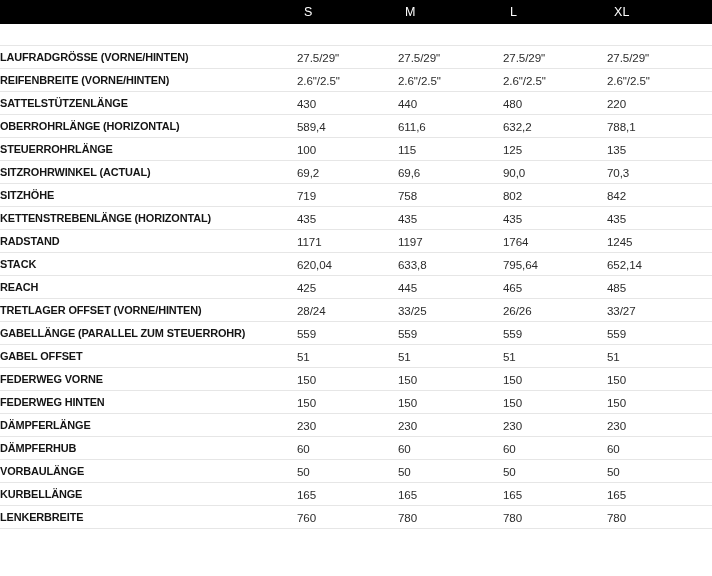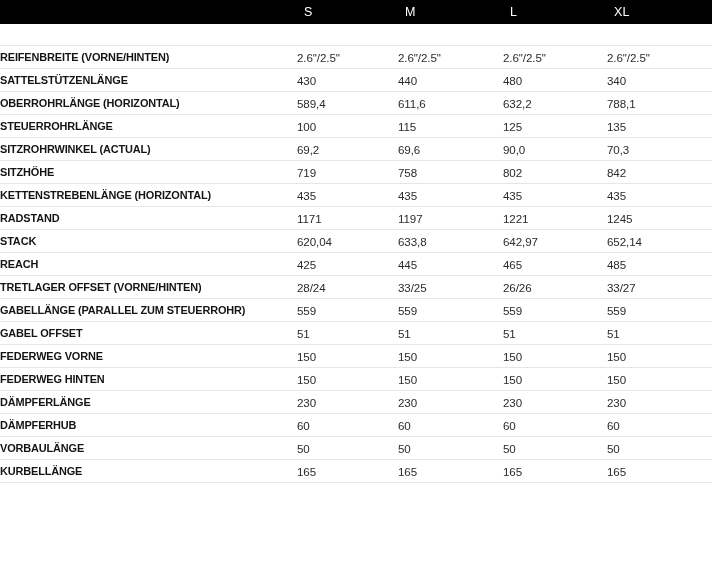--- a/index.html
+++ b/index.html
@@ -109,33 +109,40 @@
   </thead>
 
   <tbody id="table-body">
     <tr class="spacer-row">
       <td></td>
       <td></td>
       <td></td>
       <td></td>
       <td></td>
     </tr>
+  <tr class="data-row">
+        <td class="row-label">LAUFRADGRÖSSE (VORNE/HINTEN)</td>
+        <td class="row-value">27.5/29"</td>
+        <td class="row-value">27.5/29"</td>
+        <td class="row-value">27.5/29"</td>
+        <td class="row-value">27.5/29"</td>
+      </tr>
       <tr class="data-row">
         <td class="row-label">REIFENBREITE (VORNE/HINTEN)</td>
         <td class="row-value">2.6"/2.5"</td>
         <td class="row-value">2.6"/2.5"</td>
         <td class="row-value">2.6"/2.5"</td>
         <td class="row-value">2.6"/2.5"</td>
       </tr>
       <tr class="data-row">
         <td class="row-label">SATTELSTÜTZENLÄNGE</td>
         <td class="row-value">430</td>
         <td class="row-value">440</td>
         <td class="row-value">480</td>
-        <td class="row-value">340</td>
+        <td class="row-value">220</td>
       </tr>
       <tr class="data-row">
         <td class="row-label">OBERROHRLÄNGE (HORIZONTAL)</td>
         <td class="row-value">589,4</td>
         <td class="row-value">611,6</td>
         <td class="row-value">632,2</td>
         <td class="row-value">788,1</td>
       </tr>
       <tr class="data-row">
         <td class="row-label">STEUERROHRLÄNGE</td>
@@ -162,28 +169,28 @@
         <td class="row-label">KETTENSTREBENLÄNGE (HORIZONTAL)</td>
         <td class="row-value">435</td>
         <td class="row-value">435</td>
         <td class="row-value">435</td>
         <td class="row-value">435</td>
       </tr>
       <tr class="data-row">
         <td class="row-label">RADSTAND</td>
         <td class="row-value">1171</td>
         <td class="row-value">1197</td>
-        <td class="row-value">1221</td>
+        <td class="row-value">1764</td>
         <td class="row-value">1245</td>
       </tr>
       <tr class="data-row">
         <td class="row-label">STACK</td>
         <td class="row-value">620,04</td>
         <td class="row-value">633,8</td>
-        <td class="row-value">642,97</td>
+        <td class="row-value">795,64</td>
         <td class="row-value">652,14</td>
       </tr>
       <tr class="data-row">
         <td class="row-label">REACH</td>
         <td class="row-value">425</td>
         <td class="row-value">445</td>
         <td class="row-value">465</td>
         <td class="row-value">485</td>
       </tr>
       <tr class="data-row">
@@ -242,14 +249,21 @@
         <td class="row-value">50</td>
         <td class="row-value">50</td>
       </tr>
       <tr class="data-row">
         <td class="row-label">KURBELLÄNGE</td>
         <td class="row-value">165</td>
         <td class="row-value">165</td>
         <td class="row-value">165</td>
         <td class="row-value">165</td>
       </tr>
+      <tr class="data-row">
+        <td class="row-label">LENKERBREITE</td>
+        <td class="row-value">760</td>
+        <td class="row-value">780</td>
+        <td class="row-value">780</td>
+        <td class="row-value">780</td>
+      </tr>
     </tbody>
 </table>
 
 </body></html>

